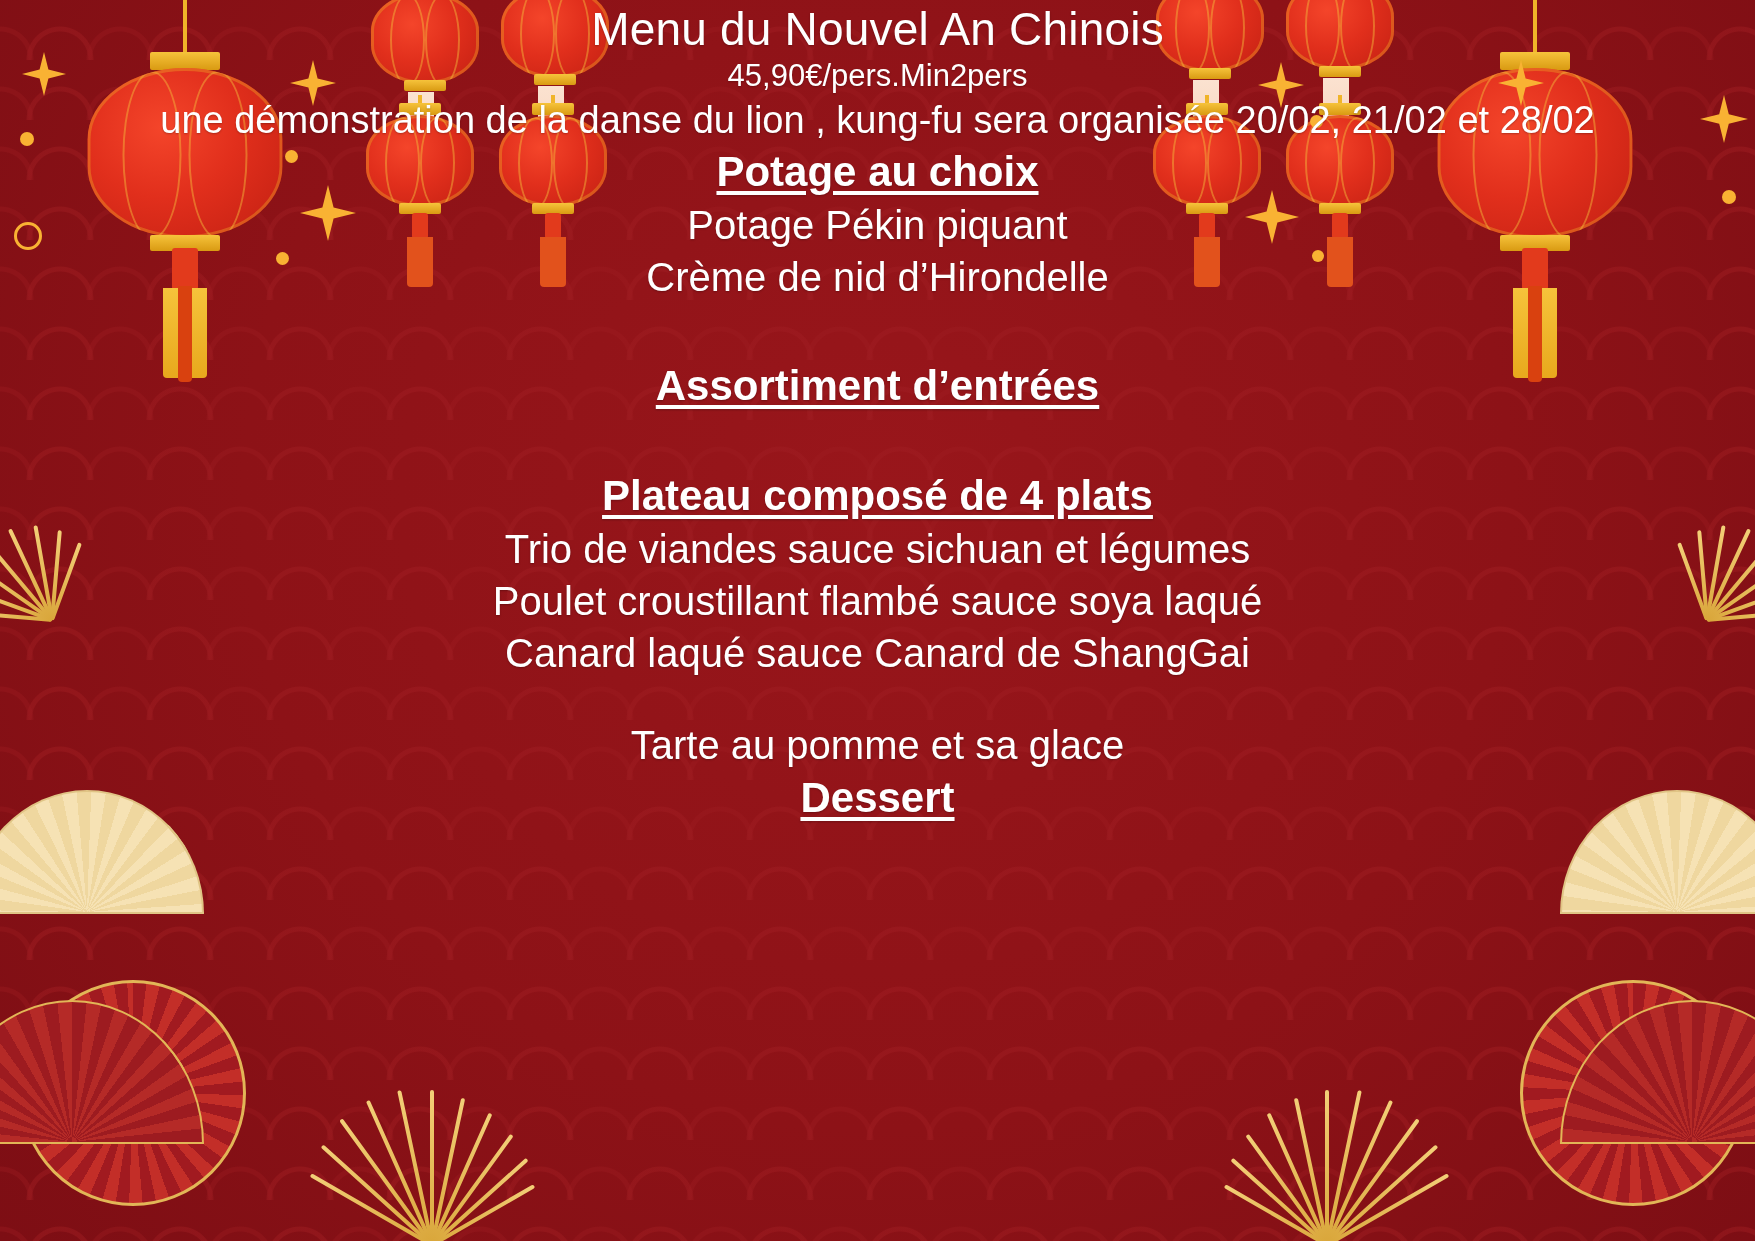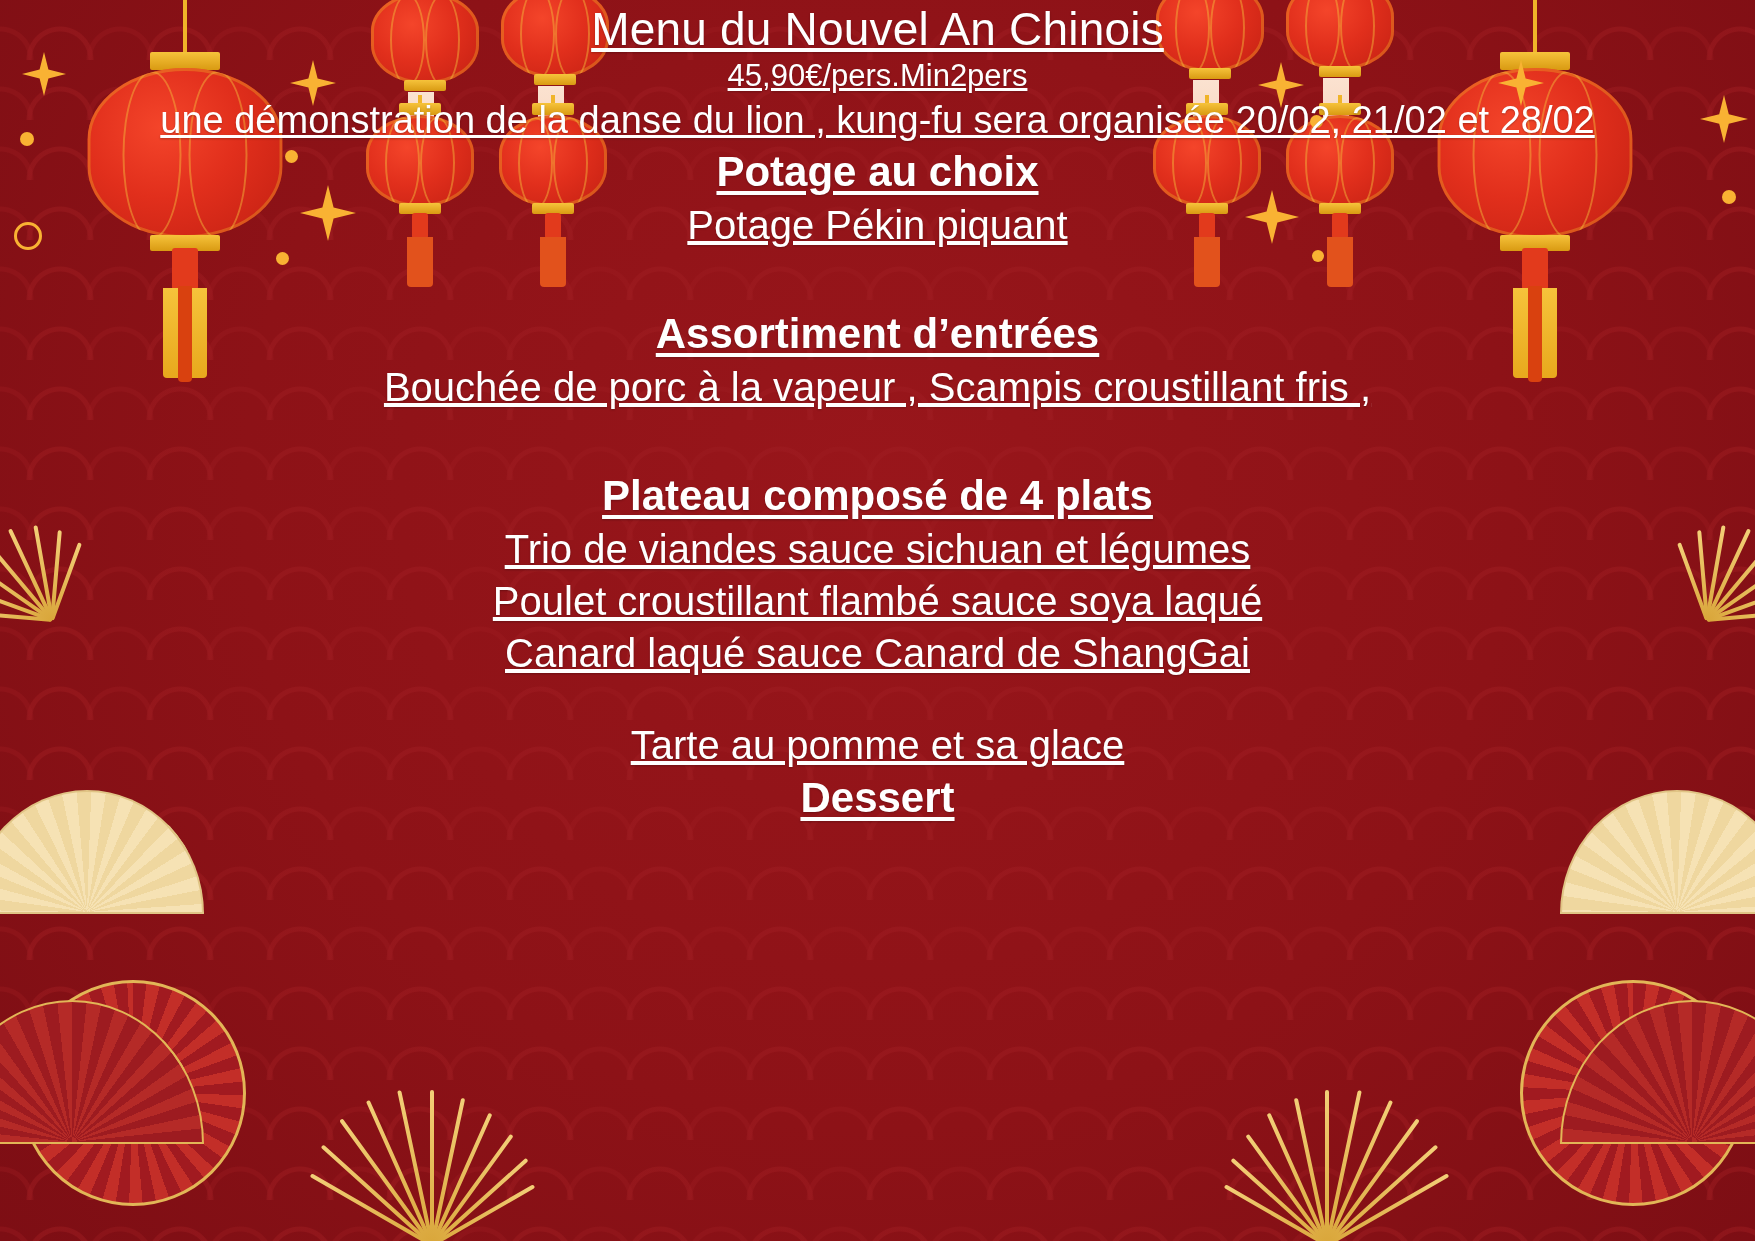--- a/index.html
+++ b/index.html
@@ -160,21 +160,20 @@
     position: absolute;
     inset: 0;
     text-align: center;
     padding: 0;
   }
   .line {
     color: #ffffff;
     line-height: 1.0;
     white-space: nowrap;
     text-shadow: 0 1px 2px rgba(0,0,0,.25);
-    text-decoration: underline;
   }
   .title {
     font-size: 46px;
     letter-spacing: .2px;
     margin-top: 6px;
   }
   .price {
     font-size: 31px;
     margin-top: 8px;
   }
@@ -353,25 +352,25 @@
   </div>
 
   <div id="menu">
 
     <div class="line title">Menu du  Nouvel An Chinois</div>
     <div class="line price">45,90€/pers.Min2pers</div>
     <div class="line announce">une démonstration de la danse du lion , kung-fu sera organisée 20/02, 21/02 et 28/02</div>
 
     <div class="line section">Potage au choix </div>
     <div class="line item">Potage Pékin piquant</div>
+    <div class="line item">Crème de nid d’Hirondelle</div>
 
     <div class="gap"></div>
 
     <div class="line section plain">Assortiment d’entrées </div>
-    <div class="line item">Bouchée de porc à la vapeur , Scampis croustillant fris ,</div>
 
     <div class="gap"></div>
 
     <div class="line section plain"> Plateau composé de 4 plats </div>
     <div class="line item">Trio de viandes sauce sichuan et légumes</div>
     <div class="line item">Poulet croustillant flambé sauce soya laqué</div>
     <div class="line item">Canard laqué sauce Canard de ShangGai</div>
 
     <div class="gap-sm"></div>
 

